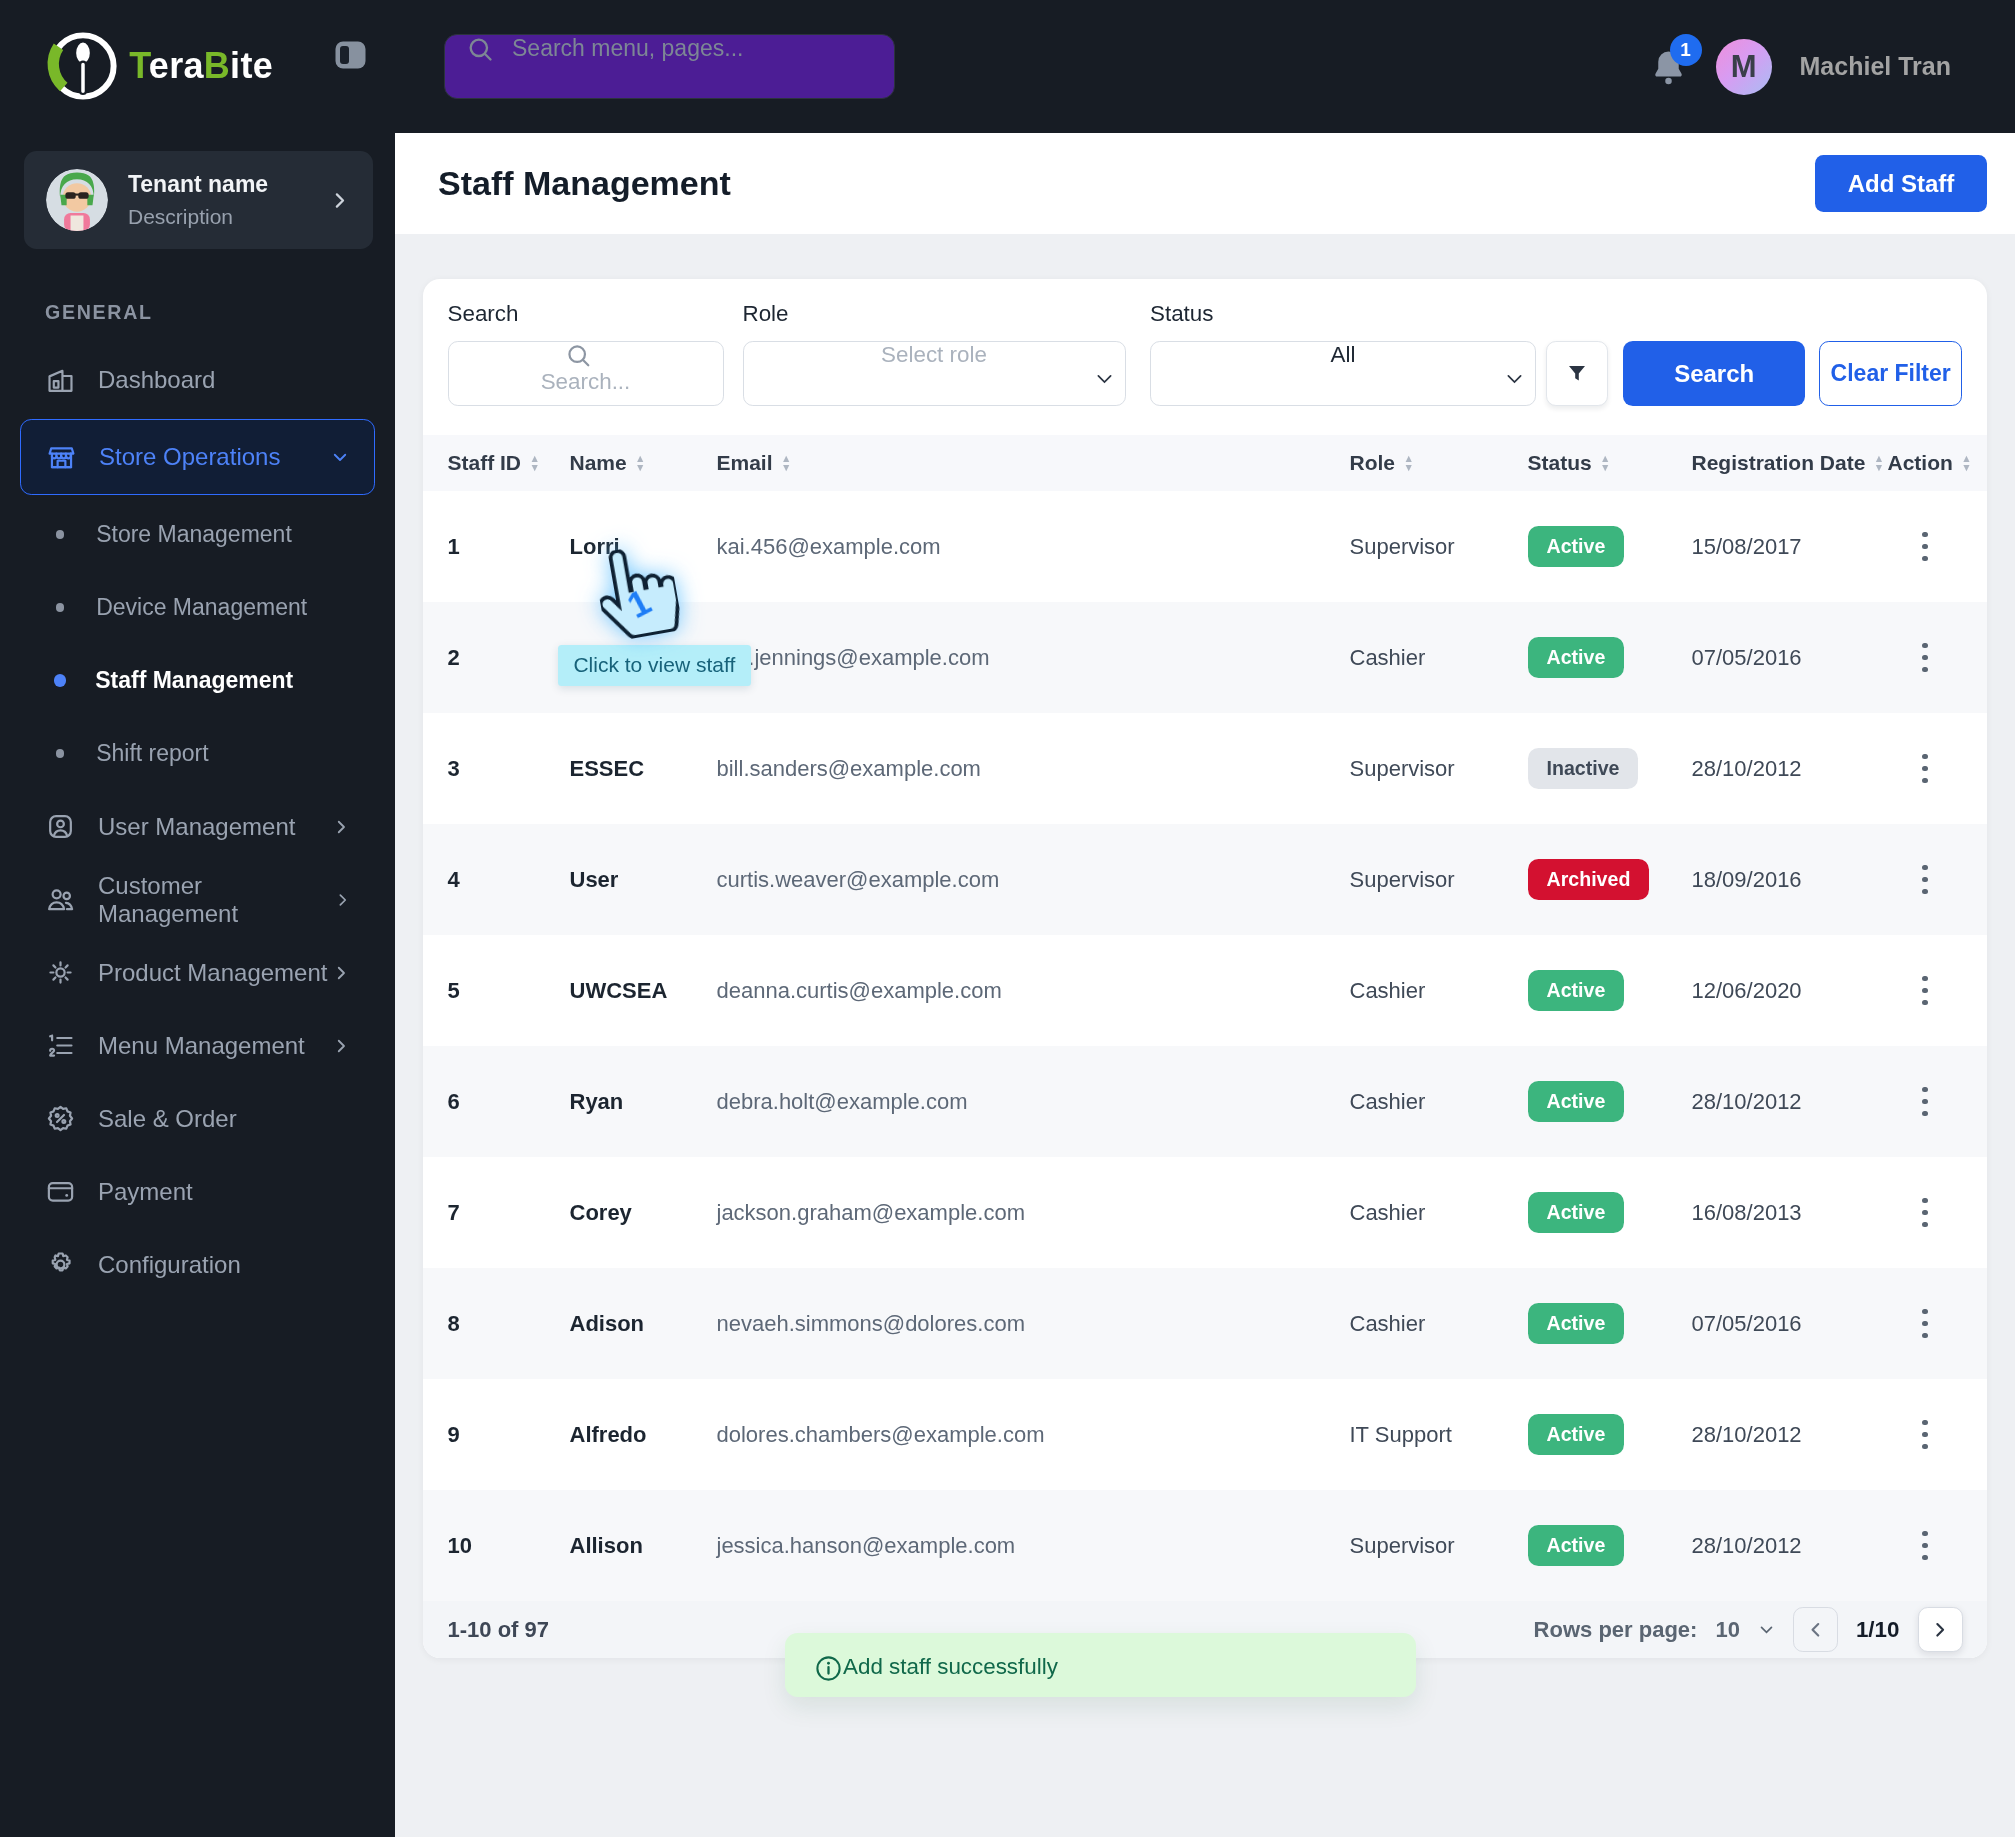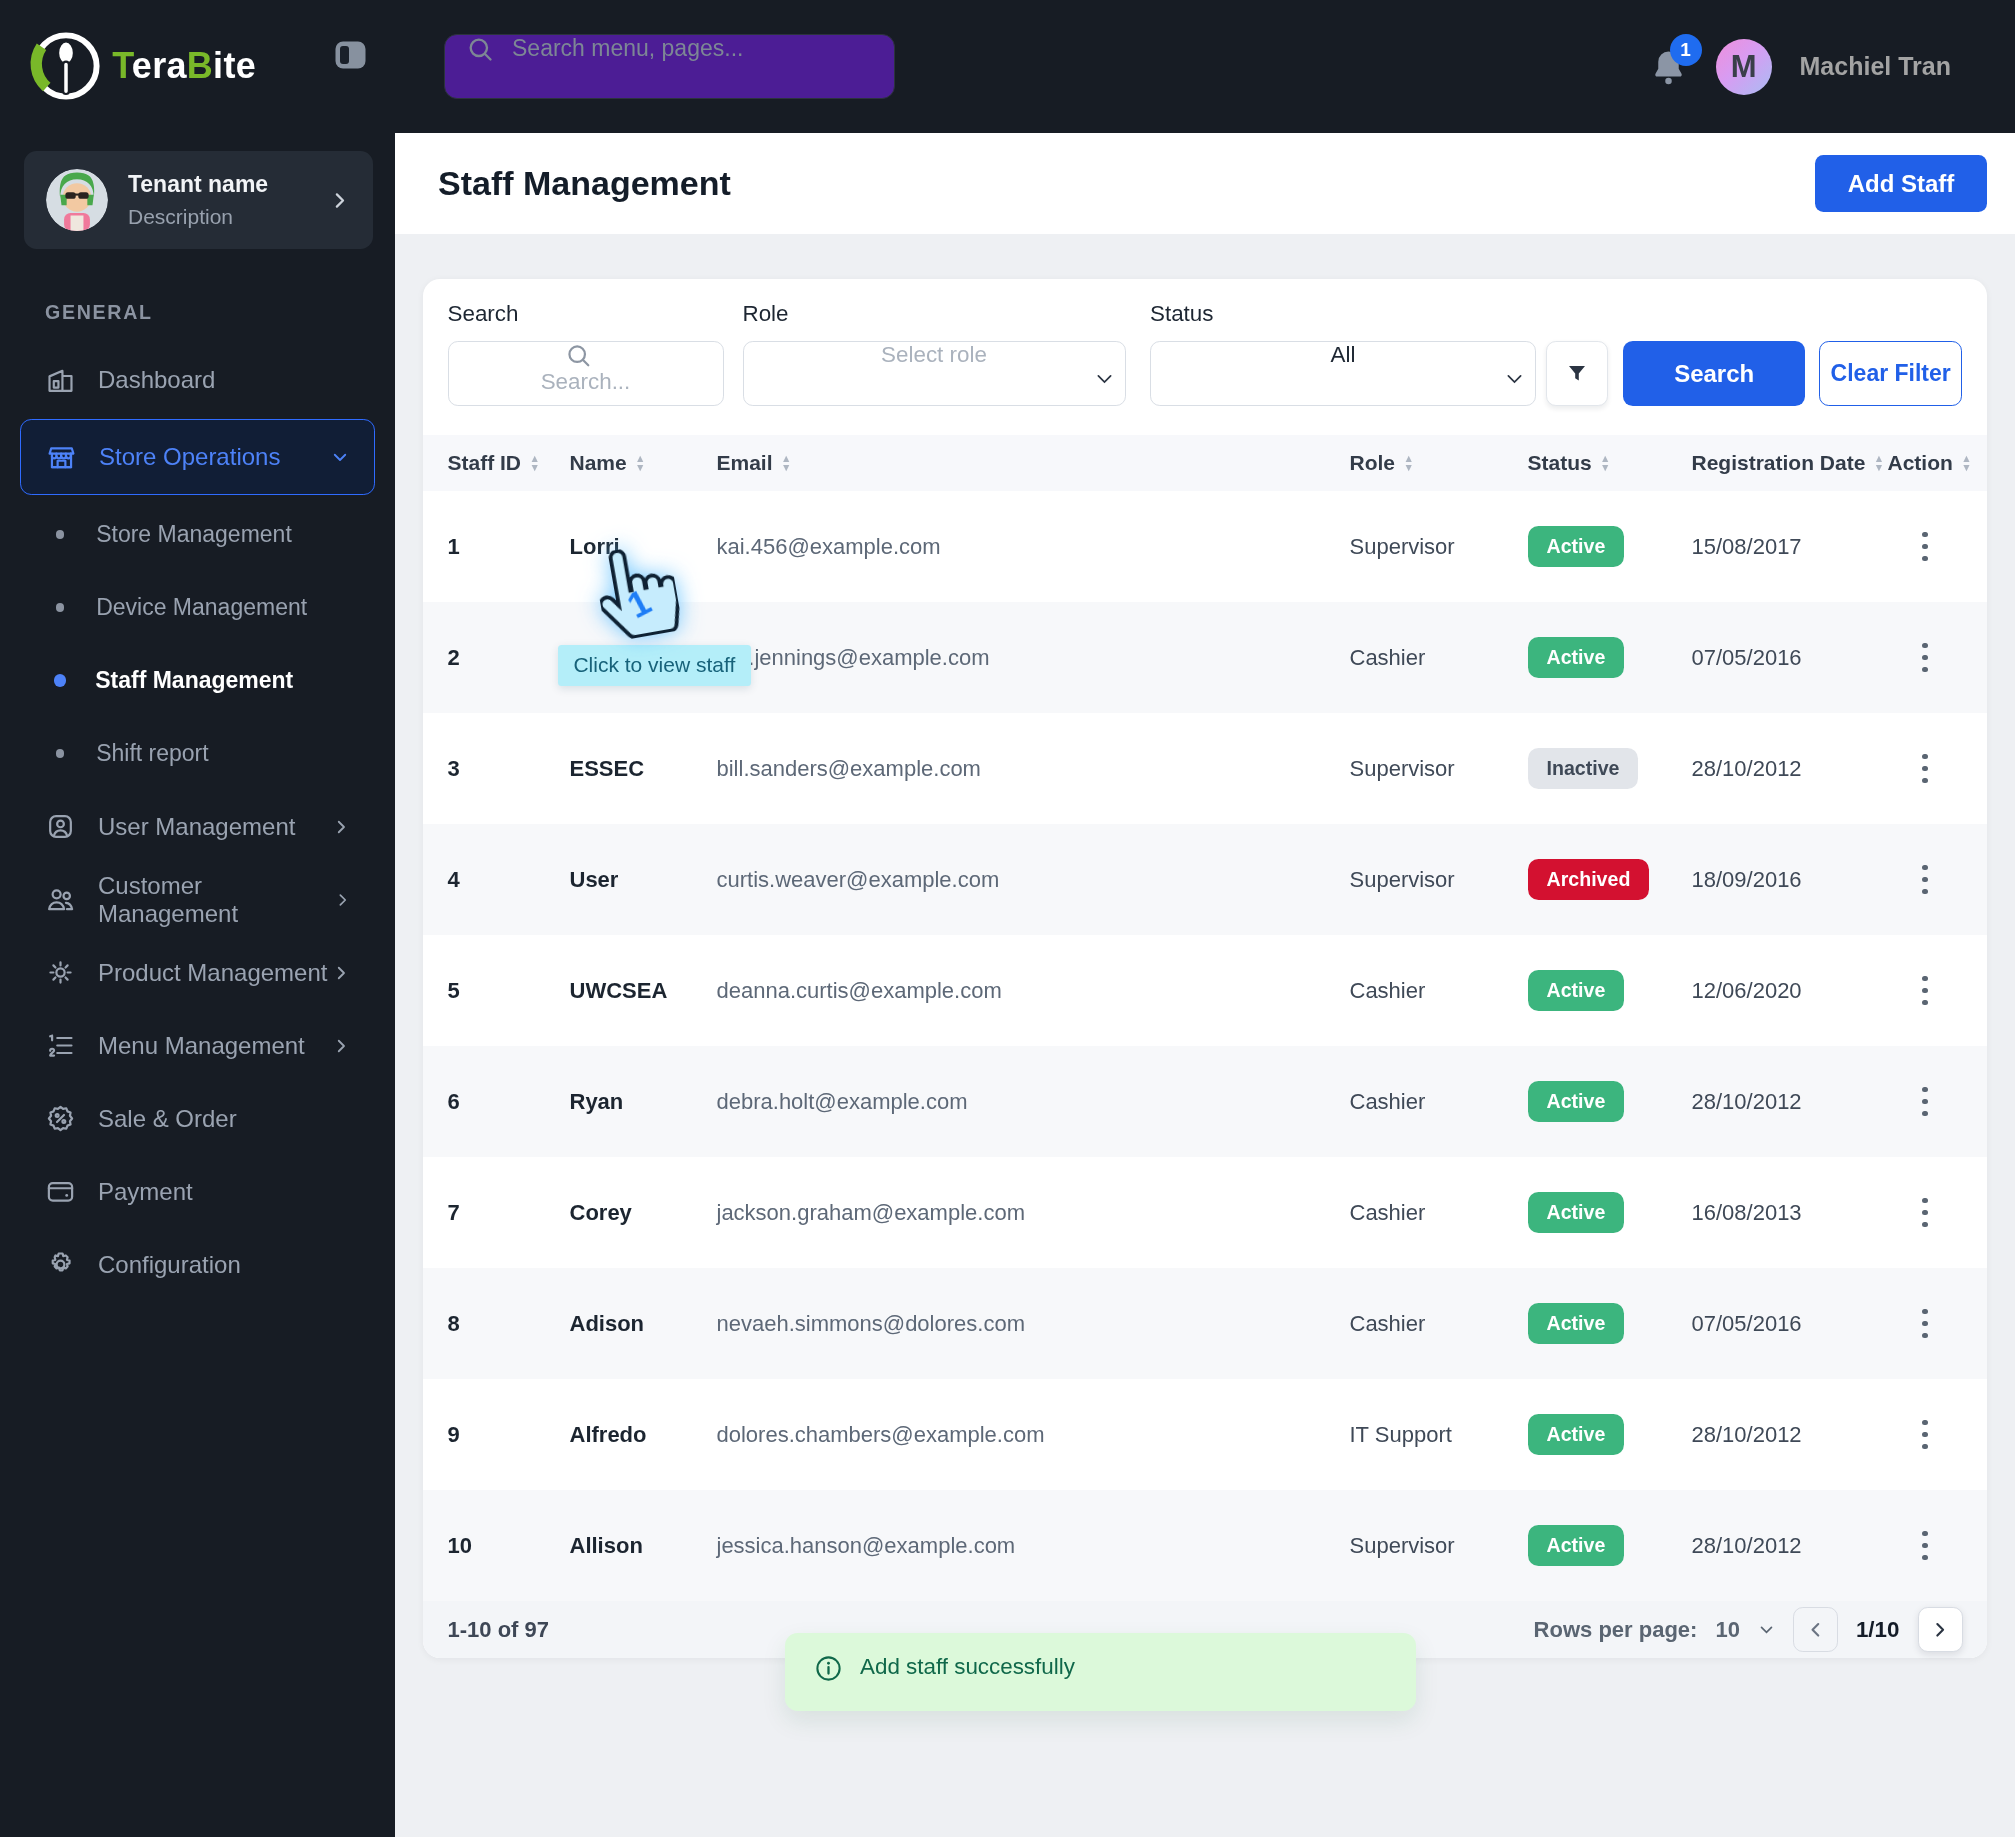--- a/index.html
+++ b/index.html
@@ -1,21 +1,21 @@
 <!DOCTYPE html>
 <html style="font-size:11.2px"><head>
 <meta charset="utf-8">
 <style>
   * { margin:0; padding:0; box-sizing:border-box; }
   html,body { width:2015px; height:1837px; }
   body { display:flex; background:#eef0f3; font-family:"Liberation Sans", sans-serif; overflow:hidden; }
 
   
   .sidebar { width:395px; flex-shrink:0; background:#171c24; display:flex; flex-direction:column; }
-  .logo-row { display:flex; align-items:flex-start; padding:24px 25px 0 24px; }
+  .logo-row { display:flex; align-items:flex-start; padding:24px 25px 0 41px; }
   .logo-mark { width:84px; height:84px; }
   .brand { font-size:36px; font-weight:800; margin-top:21px; margin-left:4.2px; letter-spacing:0.3px; }
   .brand .g { color:#79b829; } .brand .w { color:#ffffff; }
   .collapse-btn { margin-left:auto; margin-top:12.6px; width:39px; height:36px; cursor:pointer; }
 
   .tenant-card { margin:43px 22.4px 0 24px; background:#252c36; border-radius:12.6px; padding:18px 22.4px; display:flex; align-items:center; gap:19.6px; cursor:pointer; }
   .tenant-avatar { width:62px; height:62px; border-radius:50%; flex-shrink:0; }
   .tenant-name { color:#f2f4f7; font-size:23px; font-weight:700; }
   .tenant-desc { color:#98a1ae; font-size:21px; margin-top:7px; }
   .tenant-chevron { margin-left:auto; width:21px; height:21px; stroke:#cdd3db; }
@@ -88,21 +88,21 @@
   .cardfoot { height:57px; background:#f3f5f8; border-radius:0 0 17px 17px; display:flex; align-items:center; padding:0 24.5px; flex-shrink:0; }
   .range { font-size:22px; color:#3e4756; font-weight:600; }
   .foot-right { margin-left:auto; display:flex; align-items:center; gap:18px; }
   .rpp { font-size:22px; color:#5a6572; font-weight:600; }
   .rpp-chev { width:17px; height:17px; cursor:pointer; }
   .pg-btn { width:45px; height:45px; border-radius:9.8px; border:1.4px solid #d8dce3; background:transparent; display:flex; align-items:center; justify-content:center; cursor:pointer; }
   .pg-btn.next { background:#fff; box-shadow:0 2.8px 7px rgba(16,24,40,.10); }
   .pg-ind { font-size:22.4px; font-weight:700; color:#141c28; }
 
   
-  .toast { position:absolute; left:390px; top:1399px; width:631px; height:78px; background:#dcf9da; border-radius:12.6px; box-shadow:0 9.8px 24px rgba(20,90,50,.10); display:flex; align-items:flex-start; gap:17px; padding:21px 0 0 29px; }
+  .toast { position:absolute; left:390px; top:1399px; width:631px; height:64px; background:#dcf9da; border-radius:12.6px; box-shadow:0 9.8px 24px rgba(20,90,50,.10); display:flex; align-items:flex-start; padding:21px 0 0 29px; }
   .toast svg { width:29px; height:29px; flex-shrink:0; }
   .toast .msg { font-size:22.4px; color:#10684a; font-weight:500; }
 
   .tooltip { position:absolute; left:163px; top:411px; background:#b4eef9; color:#17627a; font-size:21px; padding:8.4px 15.4px; border-radius:3.5px; box-shadow:0 2.8px 8.4px rgba(10,60,80,.12); white-space:nowrap; }
   .cursor-wrap { position:absolute; left:204px; top:313px; width:77px; height:90px; transform:rotate(-10deg); filter:drop-shadow(0 0 11.2px rgba(90,190,255,.85)); }
   .cursor-wrap .one { position:absolute; left:28px; top:36px; font-size:36px; font-weight:800; color:#1e7df6; transform:rotate(-18deg); }
 </style>
 </head>
 <body>
 

